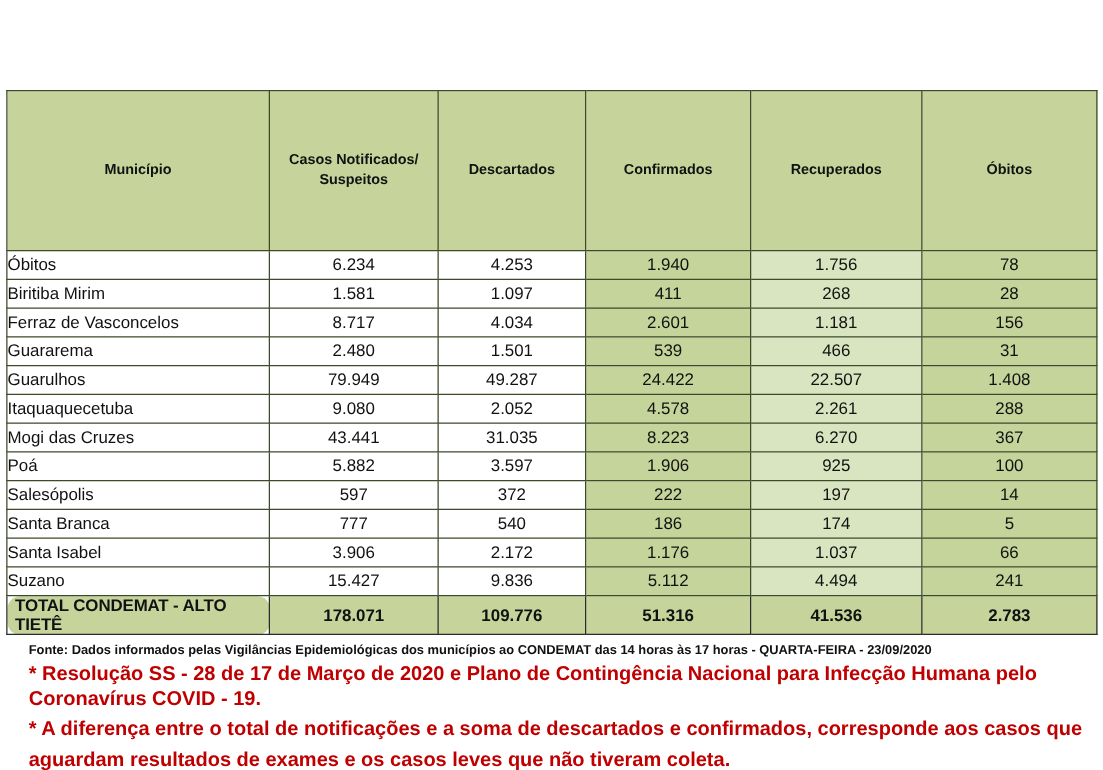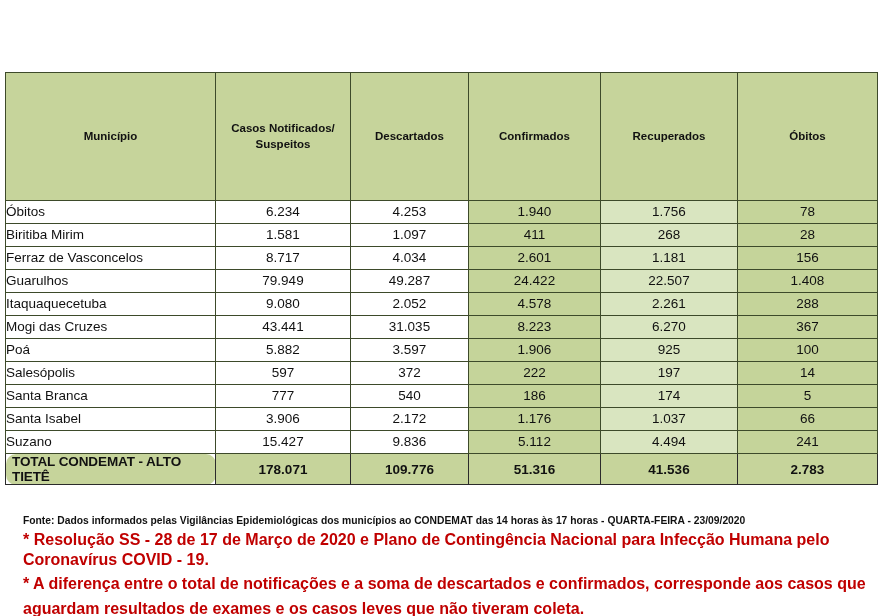--- a/index.html
+++ b/index.html
@@ -193,20 +193,28 @@
         </tr>
         <tr class="datarow">
           <td class="cell mun">Ferraz de Vasconcelos</td>
           <td class="cell num">8.717</td>
           <td class="cell num">4.034</td>
           <td class="cell num tint-a">2.601</td>
           <td class="cell num tint-b">1.181</td>
           <td class="cell num tint-a">156</td>
         </tr>
         <tr class="datarow">
+          <td class="cell mun">Guararema</td>
+          <td class="cell num">2.480</td>
+          <td class="cell num">1.501</td>
+          <td class="cell num tint-a">539</td>
+          <td class="cell num tint-b">466</td>
+          <td class="cell num tint-a">31</td>
+        </tr>
+        <tr class="datarow">
           <td class="cell mun">Guarulhos</td>
           <td class="cell num">79.949</td>
           <td class="cell num">49.287</td>
           <td class="cell num tint-a">24.422</td>
           <td class="cell num tint-b">22.507</td>
           <td class="cell num tint-a">1.408</td>
         </tr>
         <tr class="datarow">
           <td class="cell mun">Itaquaquecetuba</td>
           <td class="cell num">9.080</td>

